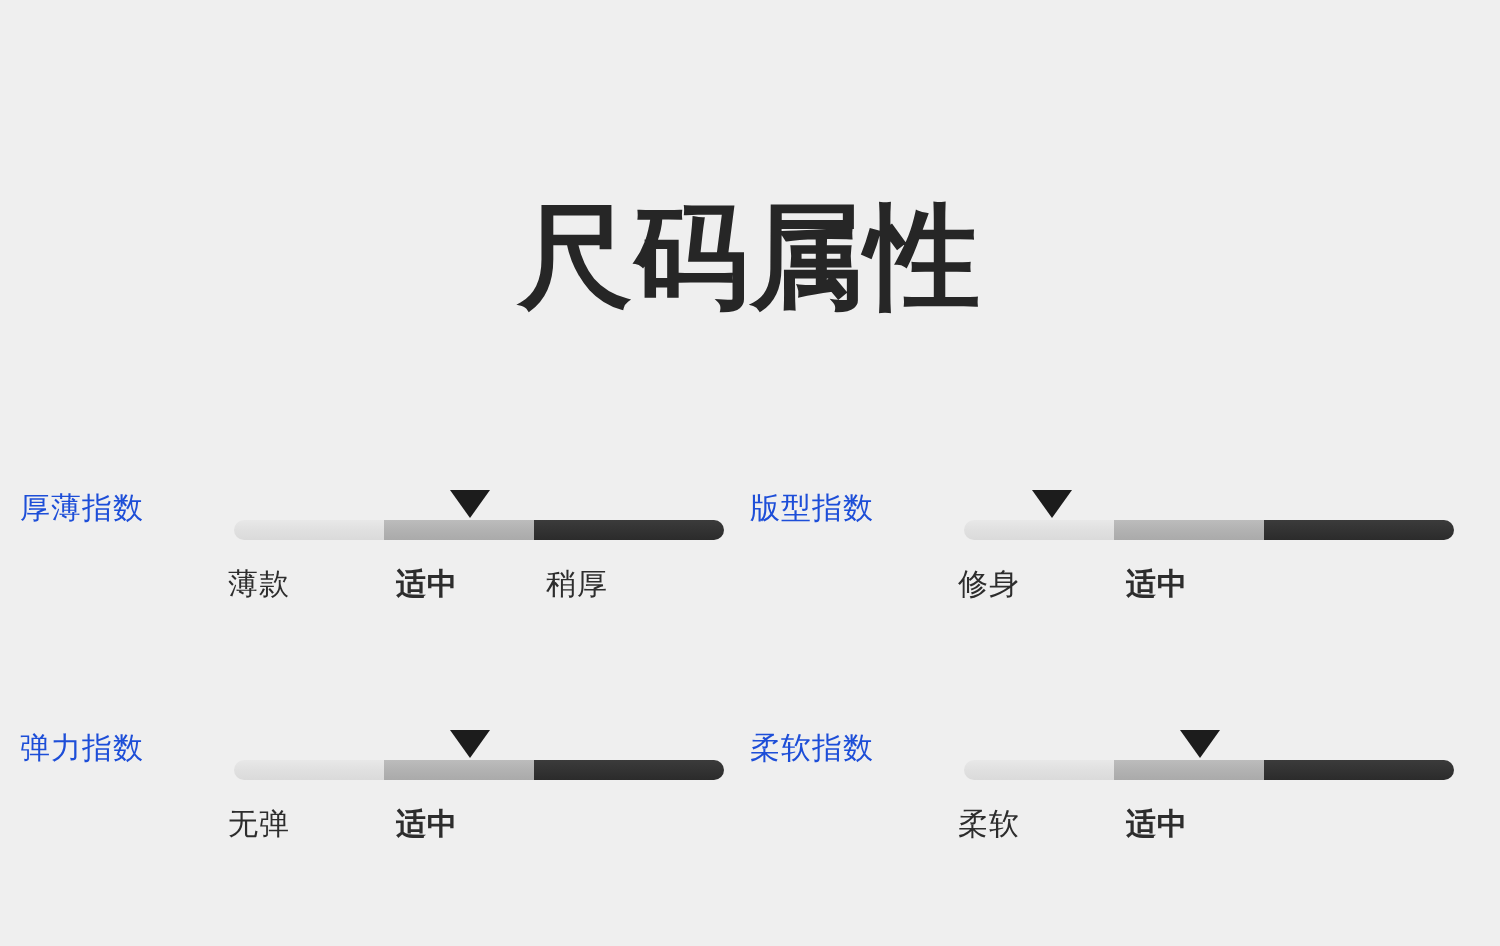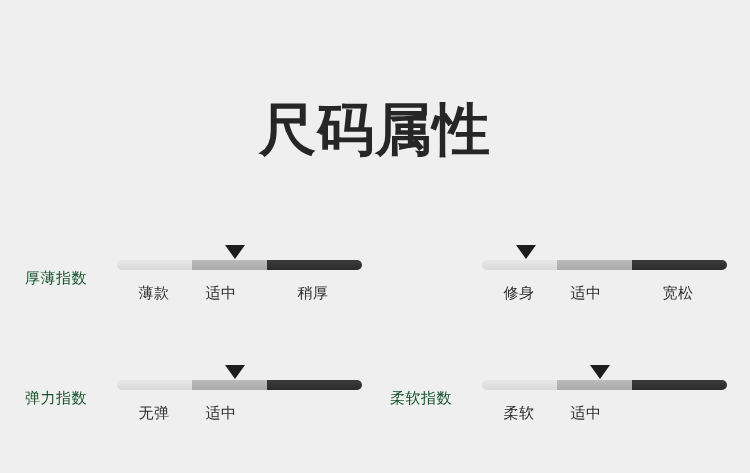--- a/index.html
+++ b/index.html
@@ -51,26 +51,26 @@
   }
   .meter-row.col-left  { left: 10px; }
   .meter-row.col-right { left: 375px; }
   .meter-row.row-top    { top: 0px; }
   .meter-row.row-bottom { top: 120px; }
 
   
   .meter-label {
     position: absolute;
     left: 0px;
-    top: 28px;
+    top: 5px;
     width: 92px;
-    text-align: center;
+    text-align: left;
     font-size: 15px;
     line-height: 20px;
-    color: #14532d;
+    color: #1d4ed8;
     white-space: nowrap;
     letter-spacing: 0.5px;
   }
 
   
   .track-wrap {
     position: absolute;
     left: 107px;
     top: 0px;
     width: 245px;
@@ -121,29 +121,28 @@
     left: 0;
     top: 42px;
     width: 245px;
     height: 24px;
   }
   .option {
     position: absolute;
     top: 0;
     width: 80px;
     margin-left: -40px;
-    text-align: center;
     font-size: 15px;
     line-height: 22px;
     color: #2d2d2d;
     white-space: nowrap;
     letter-spacing: 0.5px;
   }
   .option-0 { left: 37px; }
-  .option-1 { left: 104px; }
+  .option-1 { left: 121px; font-weight: bold; }
   .option-2 { left: 196px; }
 </style>
 </head>
 <body>
 
 <div class="page">
 
   <div class="title">尺码属性</div>
 
   <div class="meters">
@@ -159,31 +158,31 @@
         </div>
         <div class="options">
           <div class="option option-0">薄款</div>
           <div class="option option-1">适中</div>
           <div class="option option-2">稍厚</div>
         </div>
       </div>
     </div>
 
     <div class="meter-row col-right row-top">
+      <div class="meter-label">版型指数</div>
       <div class="track-wrap">
         <div class="marker" style="left: 18%;"></div>
         <div class="track">
           <div class="seg seg-1"></div>
           <div class="seg seg-2"></div>
           <div class="seg seg-3"></div>
         </div>
         <div class="options">
           <div class="option option-0">修身</div>
           <div class="option option-1">适中</div>
-          <div class="option option-2">宽松</div>
         </div>
       </div>
     </div>
 
     <div class="meter-row col-left row-bottom">
       <div class="meter-label">弹力指数</div>
       <div class="track-wrap">
         <div class="marker" style="left: 48%;"></div>
         <div class="track">
           <div class="seg seg-1"></div>

